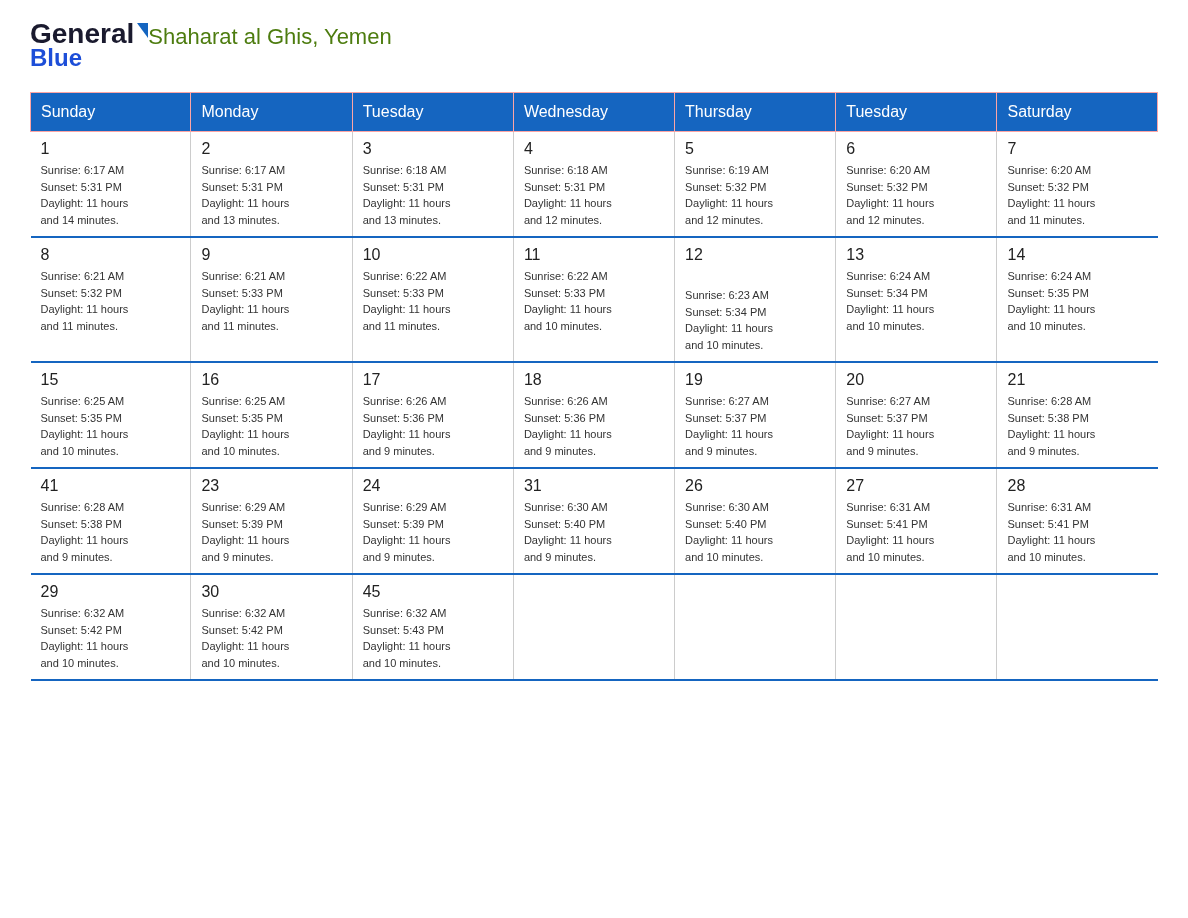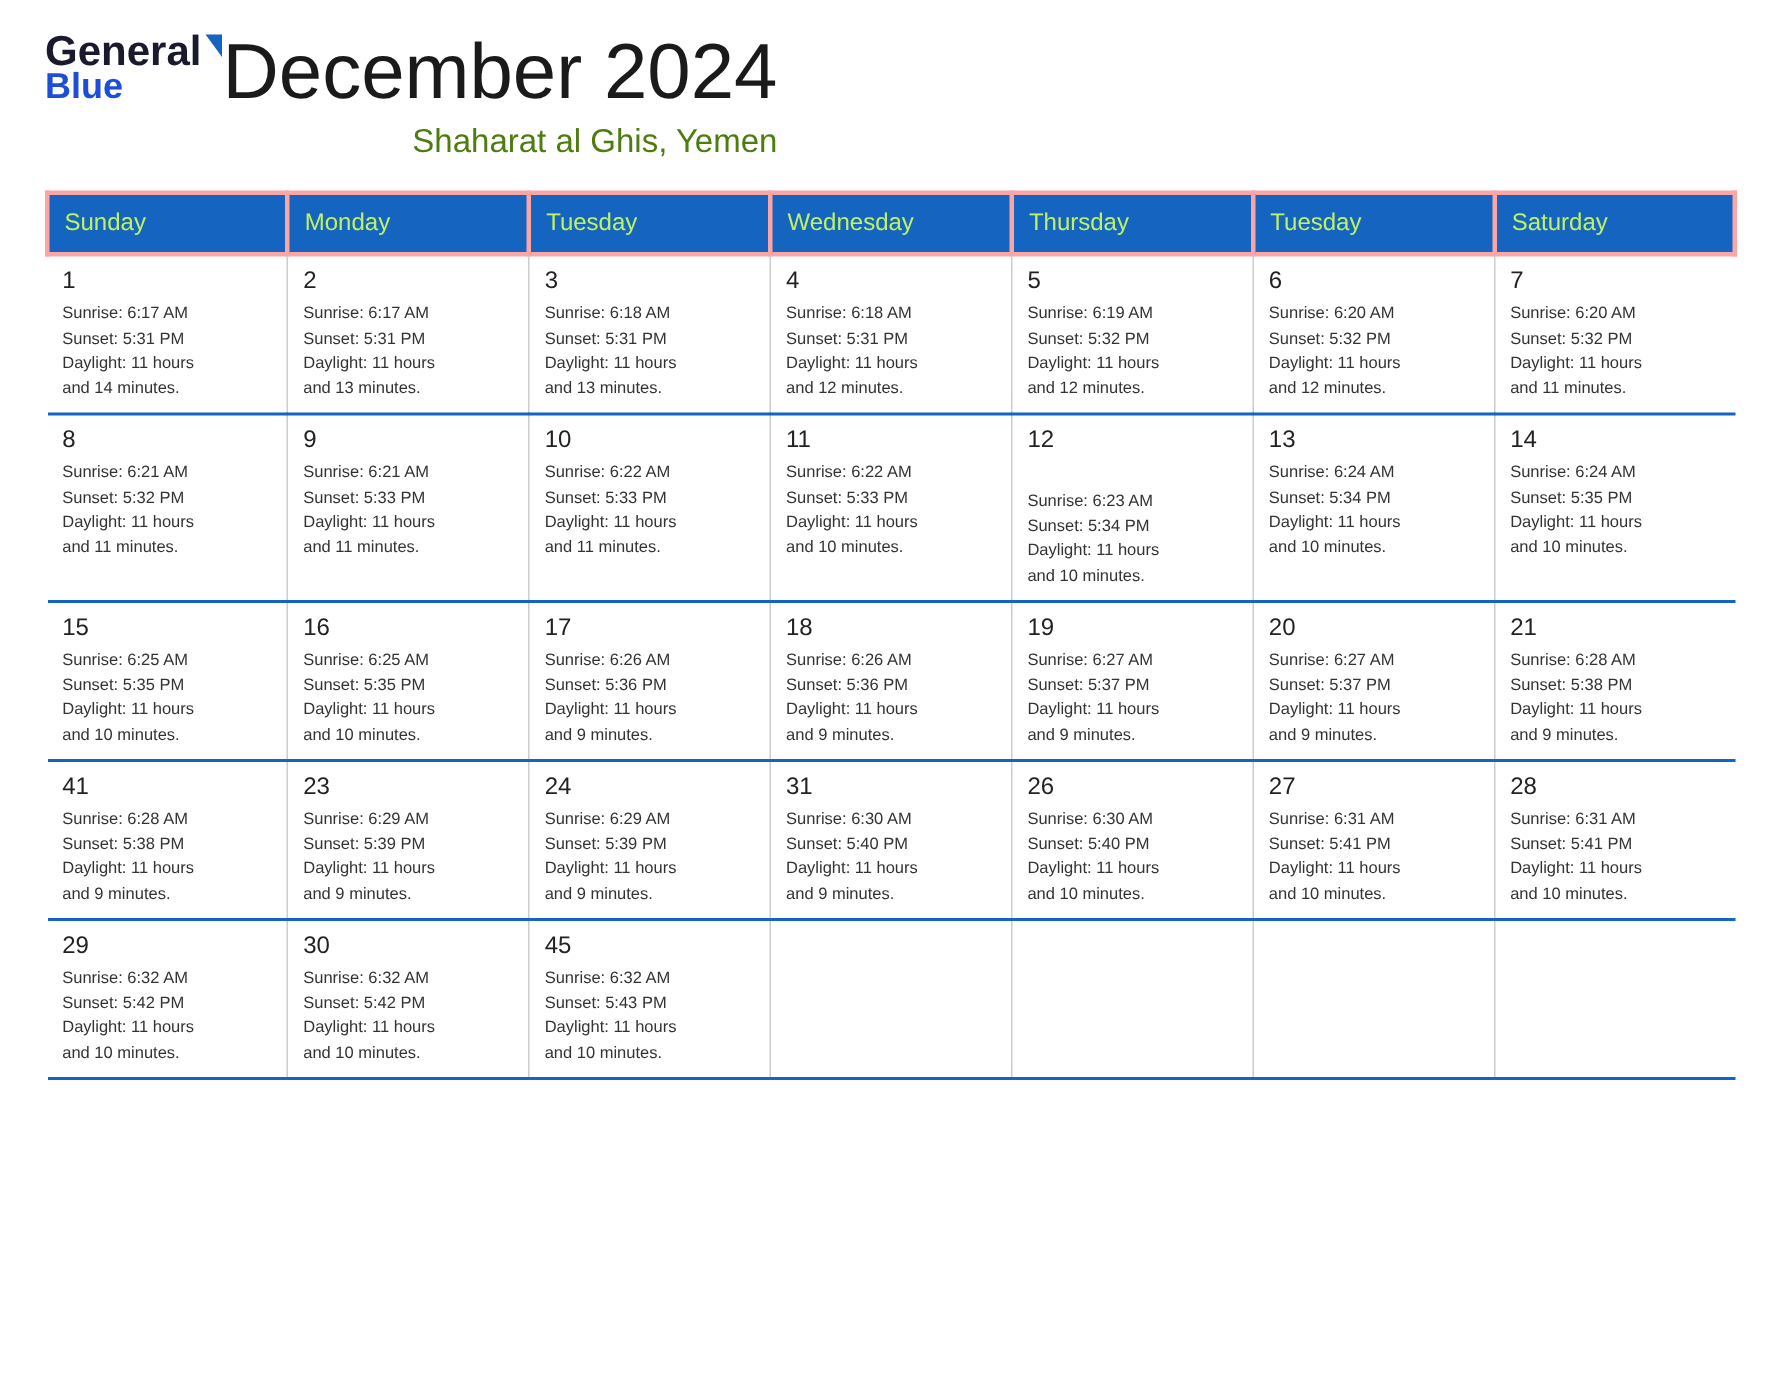--- a/index.html
+++ b/index.html
@@ -47,26 +47,26 @@
       margin-top: 4px;
     }
     table {
       width: 100%;
       border-collapse: collapse;
     }
     thead tr {
       background-color: #1565c0;
     }
     thead th {
-      color: #bef264;
+      color: #ffffff;
       font-size: 16px;
       font-weight: normal;
       padding: 10px 10px;
       text-align: left;
-      border: 3px solid #fca5a5;
+      border: 1px solid #fca5a5;
     }
     tbody tr {
       border-bottom: 2px solid #1565c0;
     }
     tbody td {
       vertical-align: top;
       padding: 8px 10px;
       font-size: 13px;
       color: #222;
       border-right: 1px solid #ccc;
@@ -91,21 +91,20 @@
 <body>
 
 <div class="header">
   <div class="logo">
     <div class="logo-text">
       General<span style="display:inline-block;width:0;height:0;border-left:11px solid transparent;border-top:15px solid #1565c0;margin-left:3px;vertical-align:top;margin-top:3px;"></span>
     </div>
     <div class="logo-blue-line">Blue</div>
   </div>
   <div class="title-section">
-    <div class="month-title">December 2024</div>
     <div class="location">Shaharat al Ghis, Yemen</div>
   </div>
 </div>
 
 <table>
   <thead>
     <tr>
     <th>Sunday</th>
         <th>Monday</th>
         <th>Tuesday</th>

